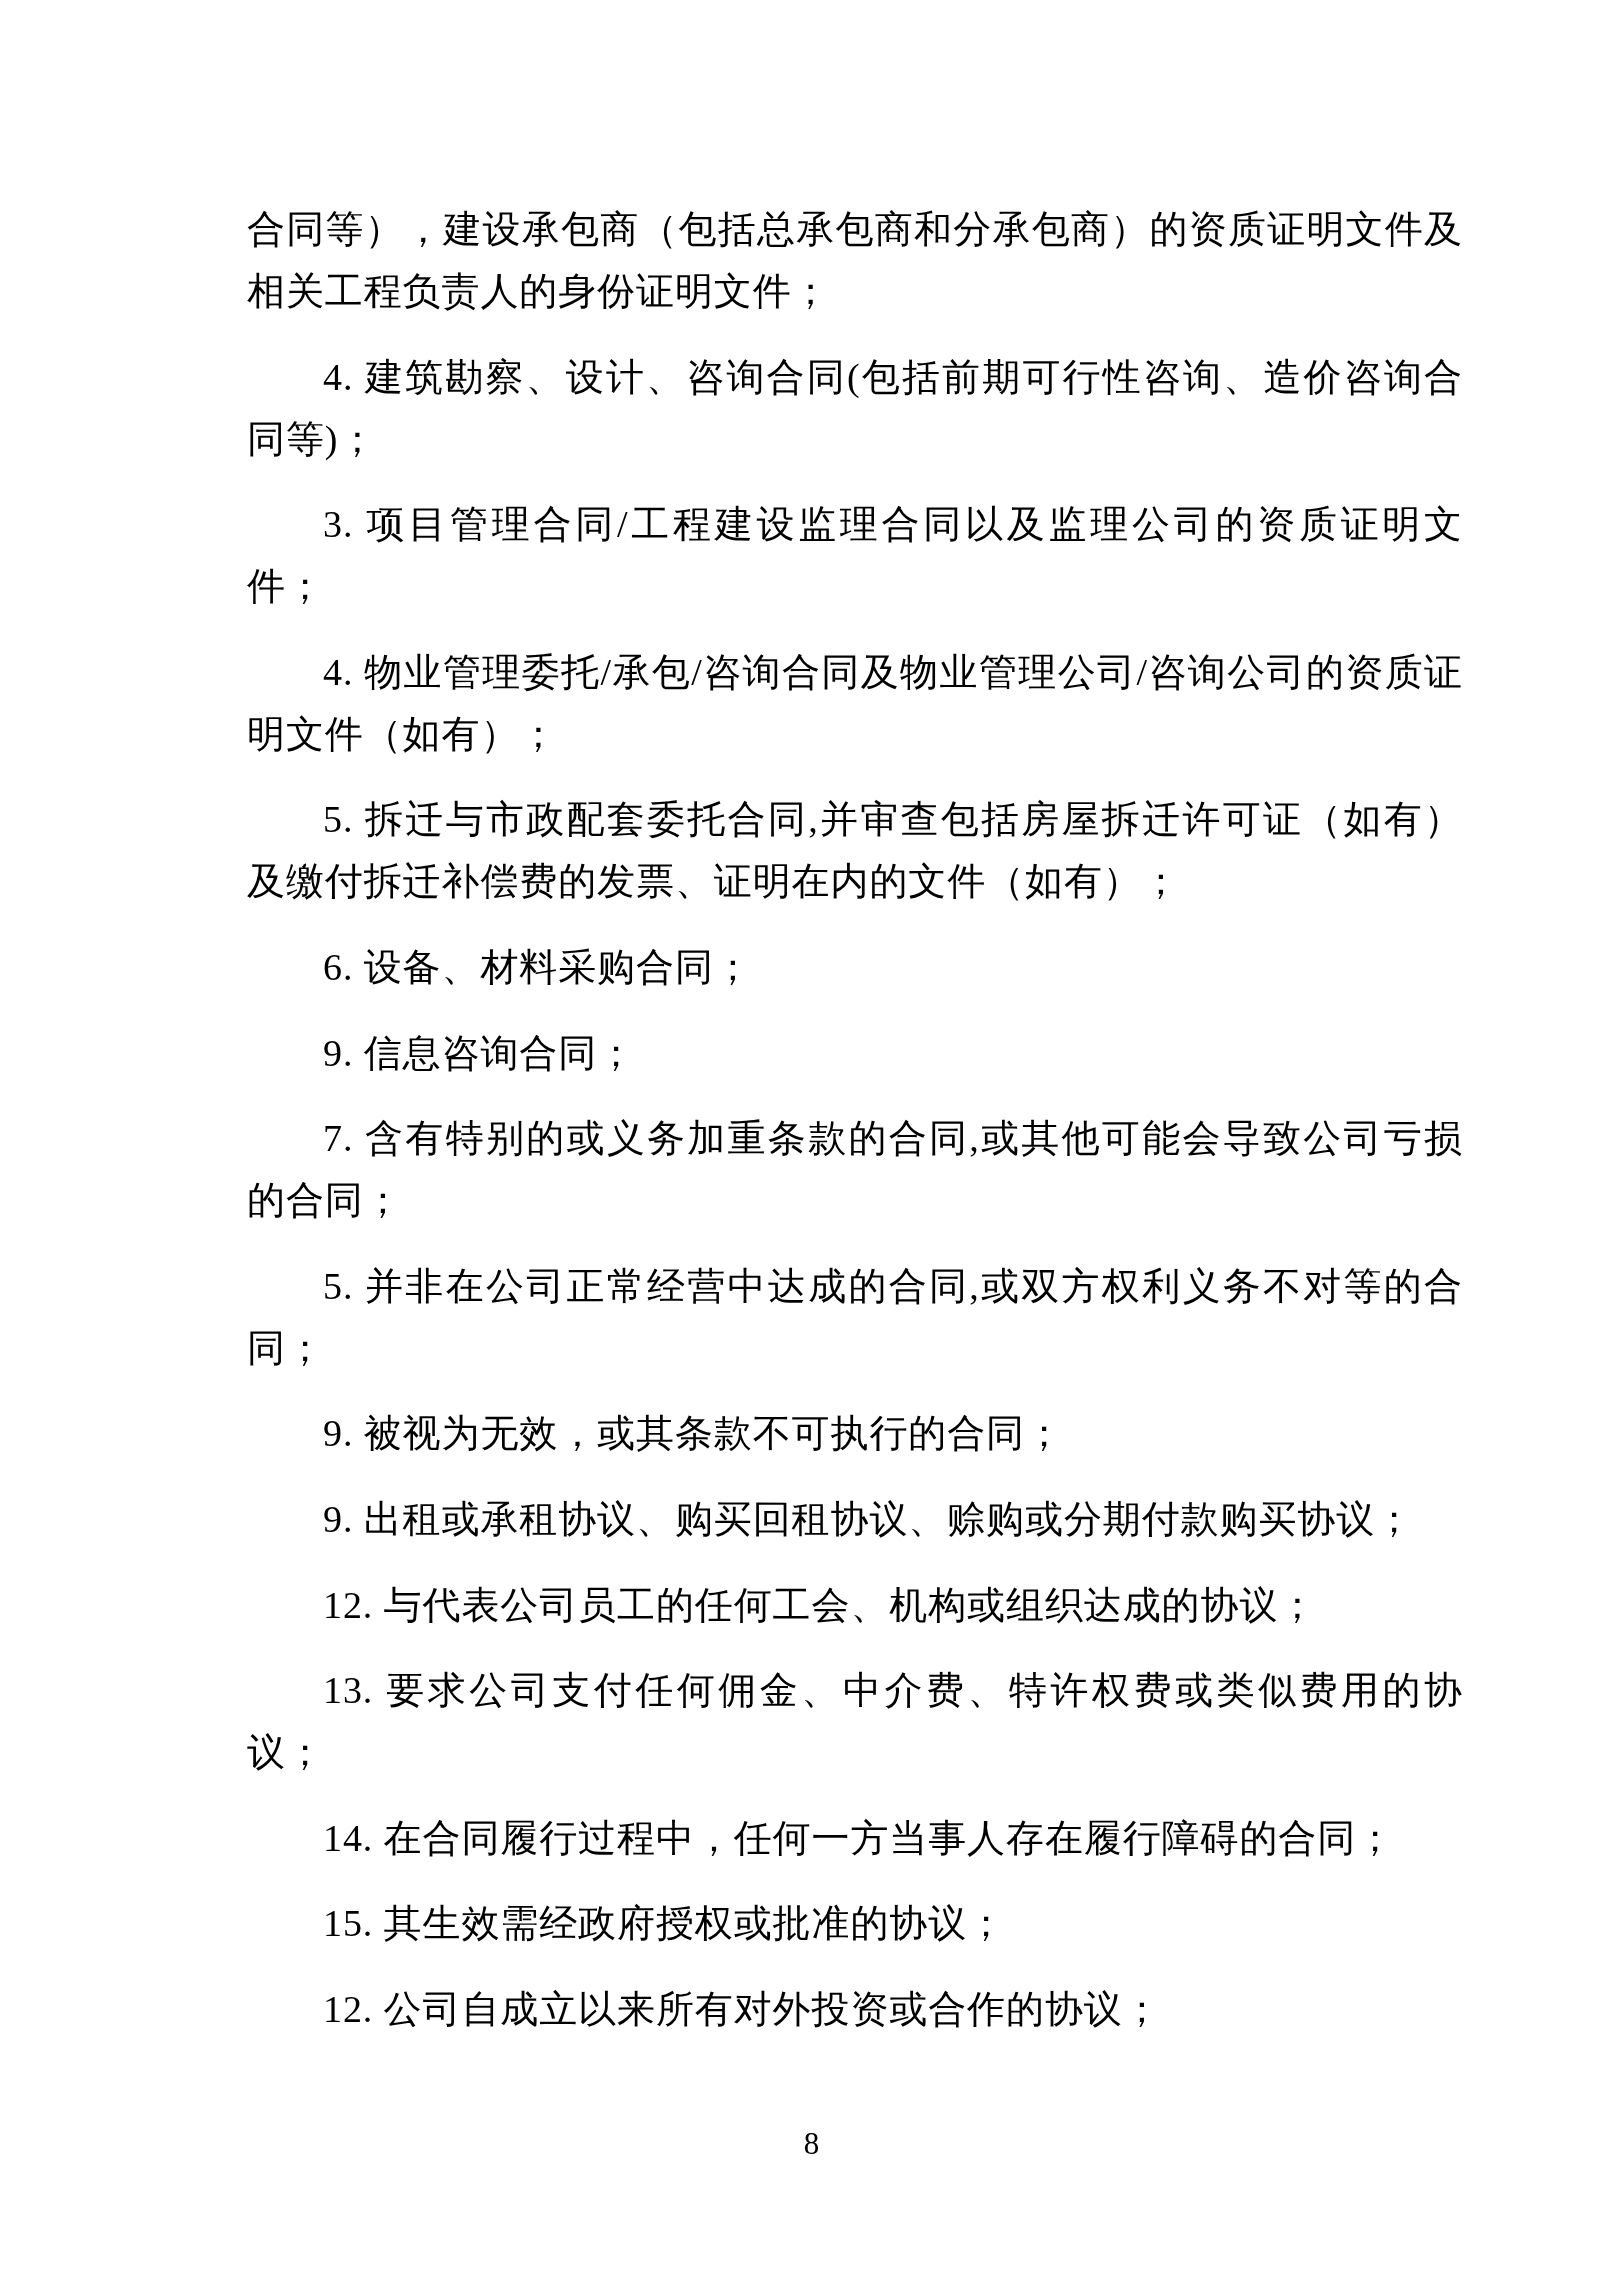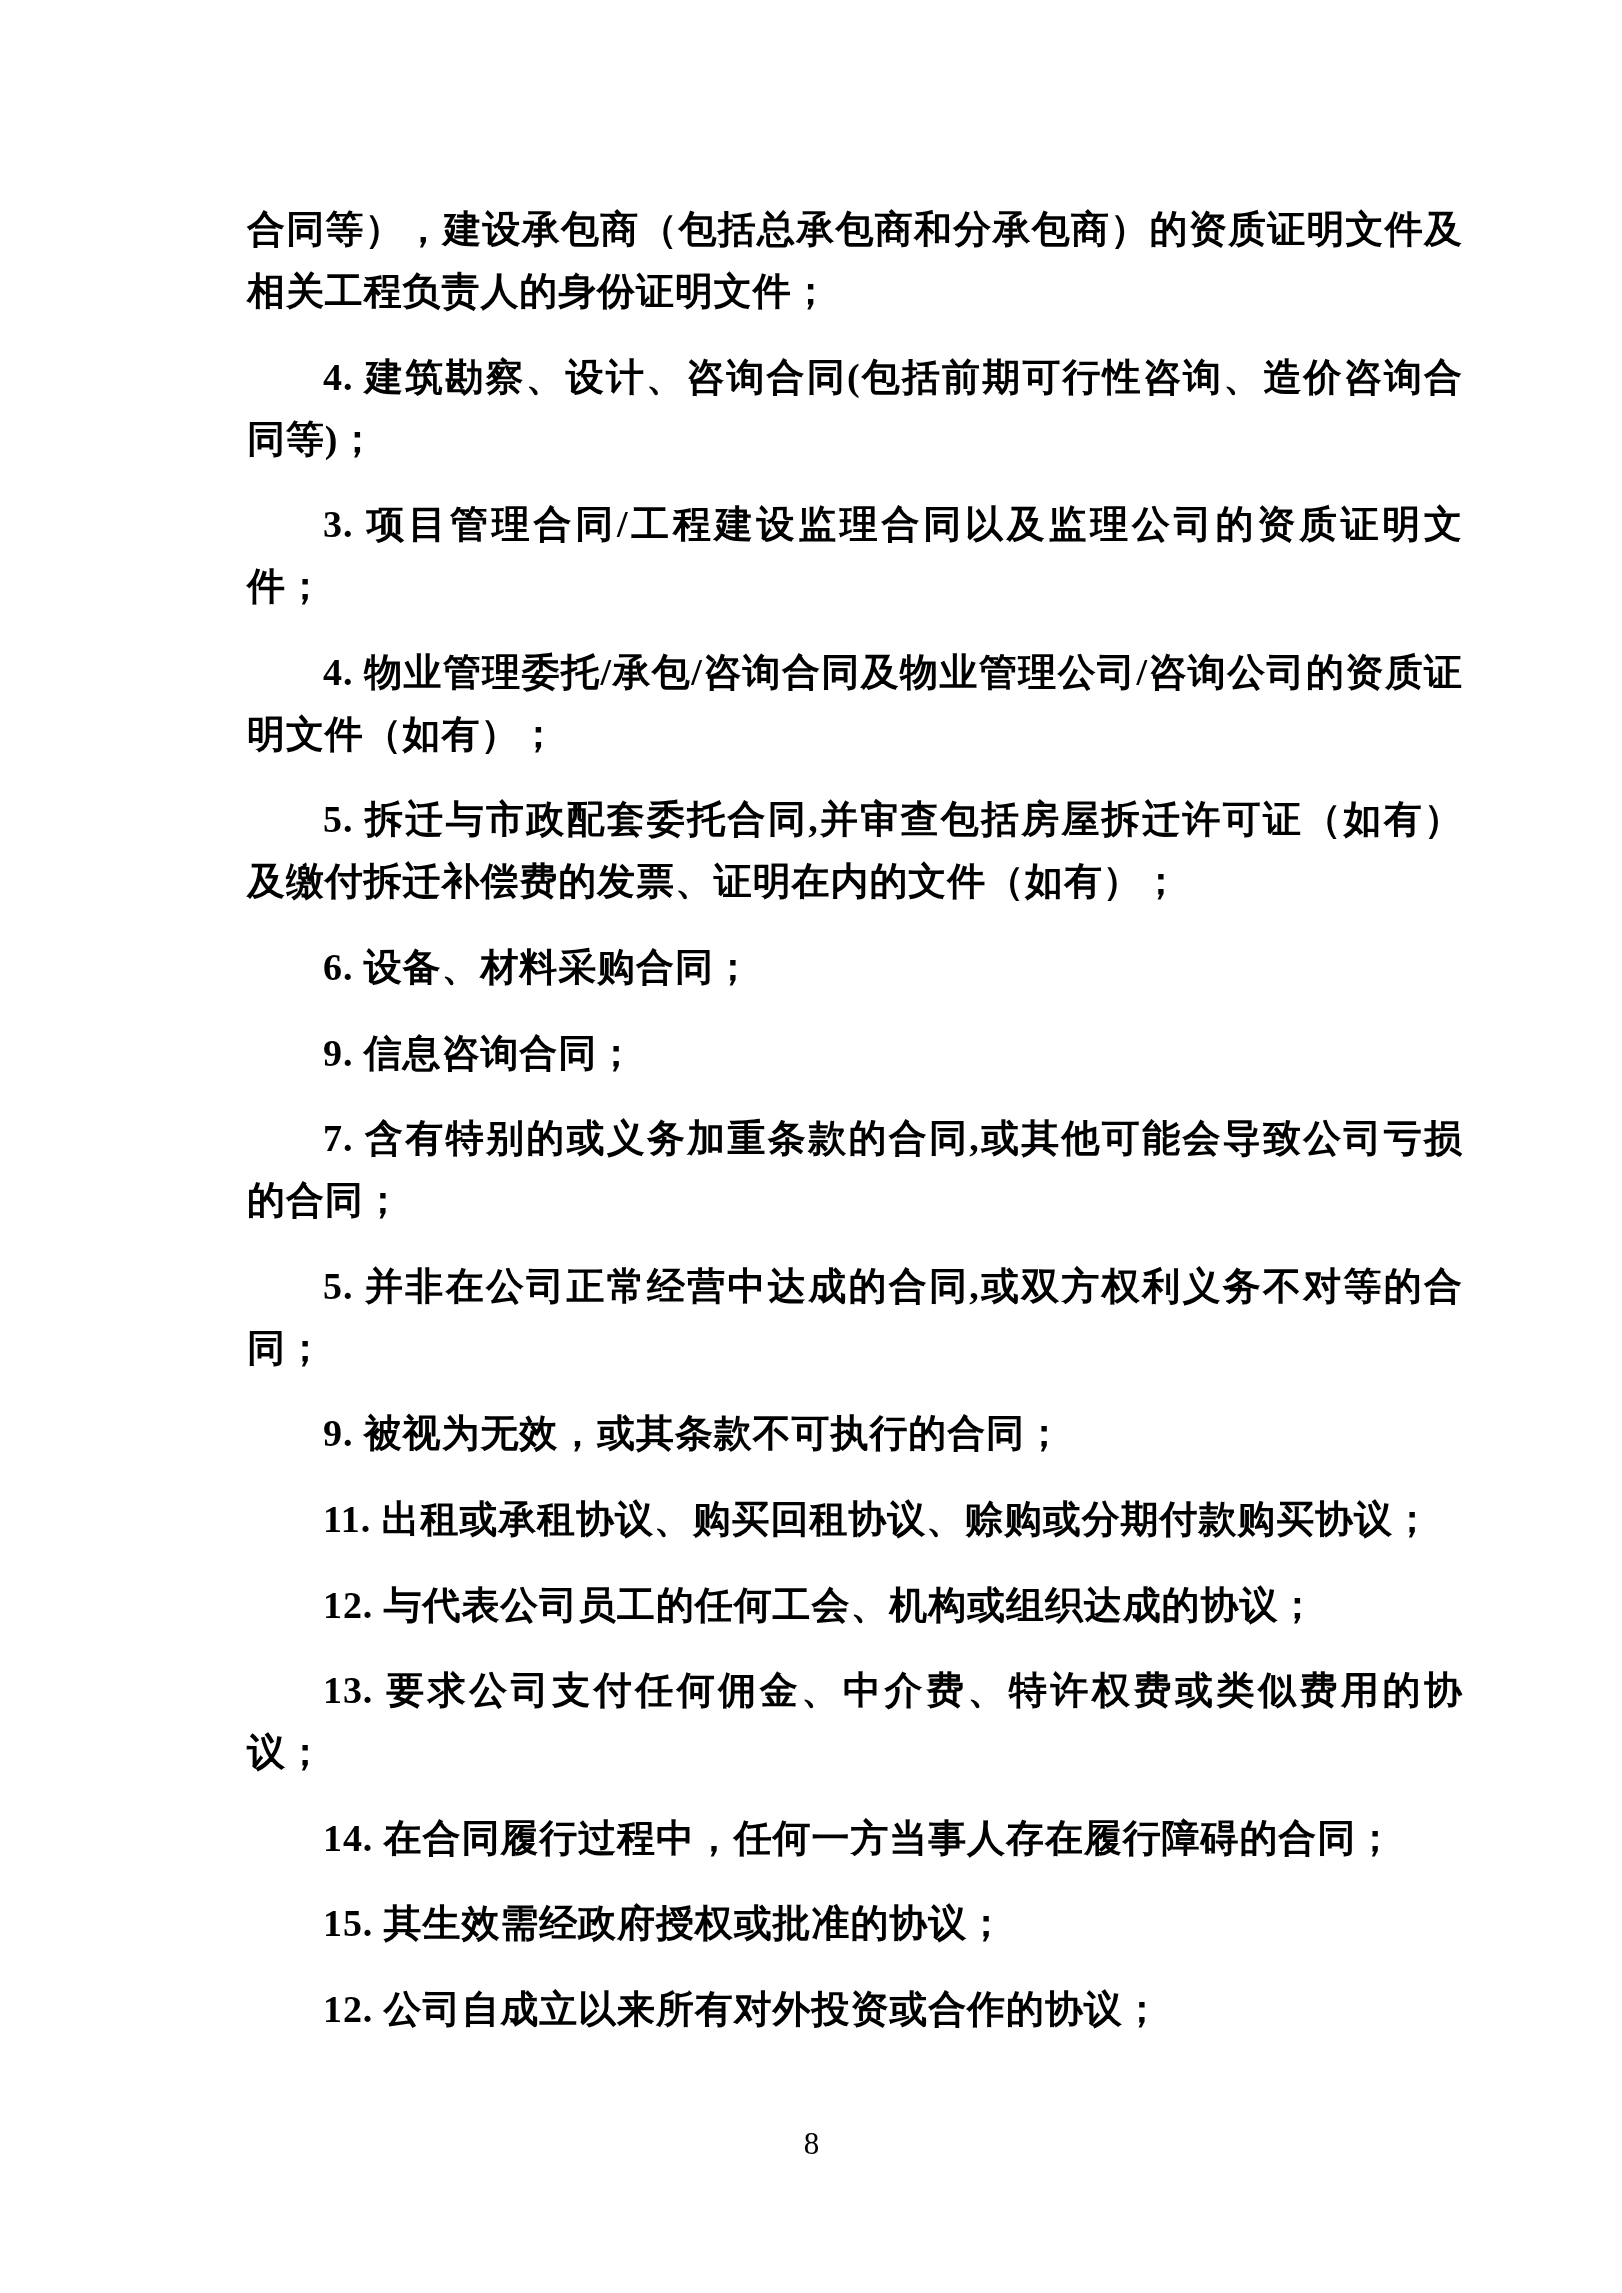--- a/index.html
+++ b/index.html
@@ -13,21 +13,20 @@
     position: relative;
     overflow: hidden;
     font-family: "Liberation Serif", "DejaVu Serif", serif;
     color: #000000;
   }
   .page-content {
     position: absolute;
     top: 198px;
     left: 247px;
     width: 1216px;
-    font-weight: bold;
   }
   .para {
     font-size: 38px;
     line-height: 62px;
     margin: 0 0 23.6px 0;
     text-align: justify;
     text-indent: 76px;
     letter-spacing: 0.9px;
     word-break: break-all;
   }
@@ -52,21 +51,21 @@
   <p class="para continuation">合同等），建设承包商（包括总承包商和分承包商）的资质证明文件及相关工程负责人的身份证明文件；</p>
   <p class="para">4. 建筑勘察、设计、咨询合同(包括前期可行性咨询、造价咨询合同等)；</p>
   <p class="para">3. 项目管理合同/工程建设监理合同以及监理公司的资质证明文件；</p>
   <p class="para">4. 物业管理委托/承包/咨询合同及物业管理公司/咨询公司的资质证明文件（如有）；</p>
   <p class="para">5. 拆迁与市政配套委托合同,并审查包括房屋拆迁许可证（如有）及缴付拆迁补偿费的发票、证明在内的文件（如有）；</p>
   <p class="para">6. 设备、材料采购合同；</p>
   <p class="para">9. 信息咨询合同；</p>
   <p class="para">7. 含有特别的或义务加重条款的合同,或其他可能会导致公司亏损的合同；</p>
   <p class="para">5. 并非在公司正常经营中达成的合同,或双方权利义务不对等的合同；</p>
   <p class="para">9. 被视为无效，或其条款不可执行的合同；</p>
-  <p class="para">11. 出租或承租协议、购买回租协议、赊购或分期付款购买协议；</p>
+  <p class="para">9. 出租或承租协议、购买回租协议、赊购或分期付款购买协议；</p>
   <p class="para">12. 与代表公司员工的任何工会、机构或组织达成的协议；</p>
   <p class="para">13. 要求公司支付任何佣金、中介费、特许权费或类似费用的协议；</p>
   <p class="para">14. 在合同履行过程中，任何一方当事人存在履行障碍的合同；</p>
   <p class="para">15. 其生效需经政府授权或批准的协议；</p>
   <p class="para">12. 公司自成立以来所有对外投资或合作的协议；</p>
 </div>
 
 <div class="page-number">8</div>
 
 

